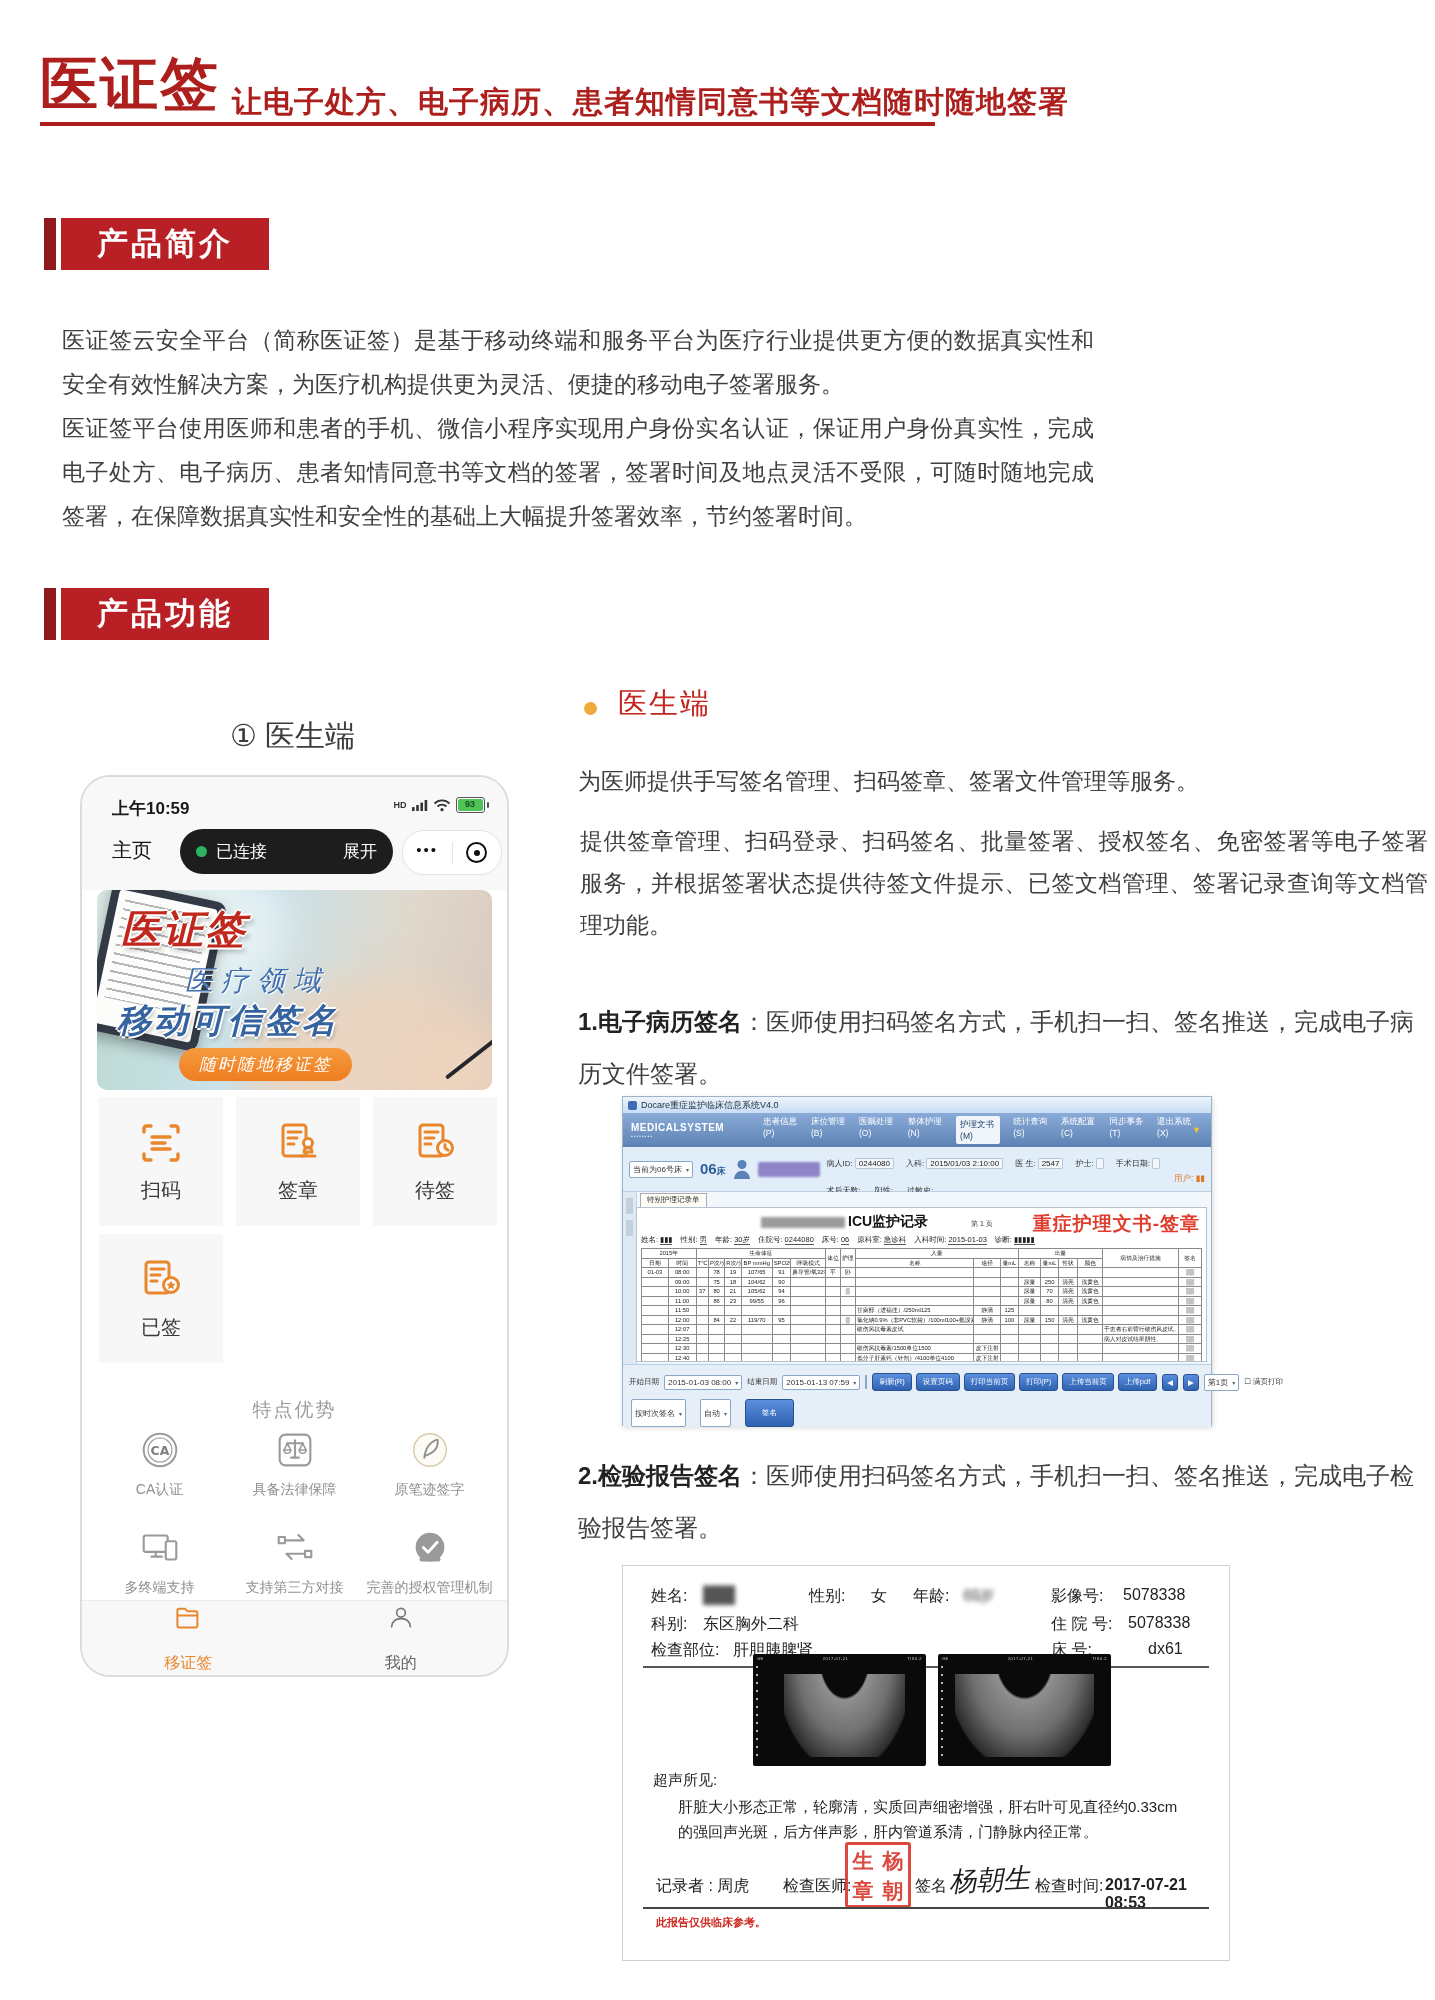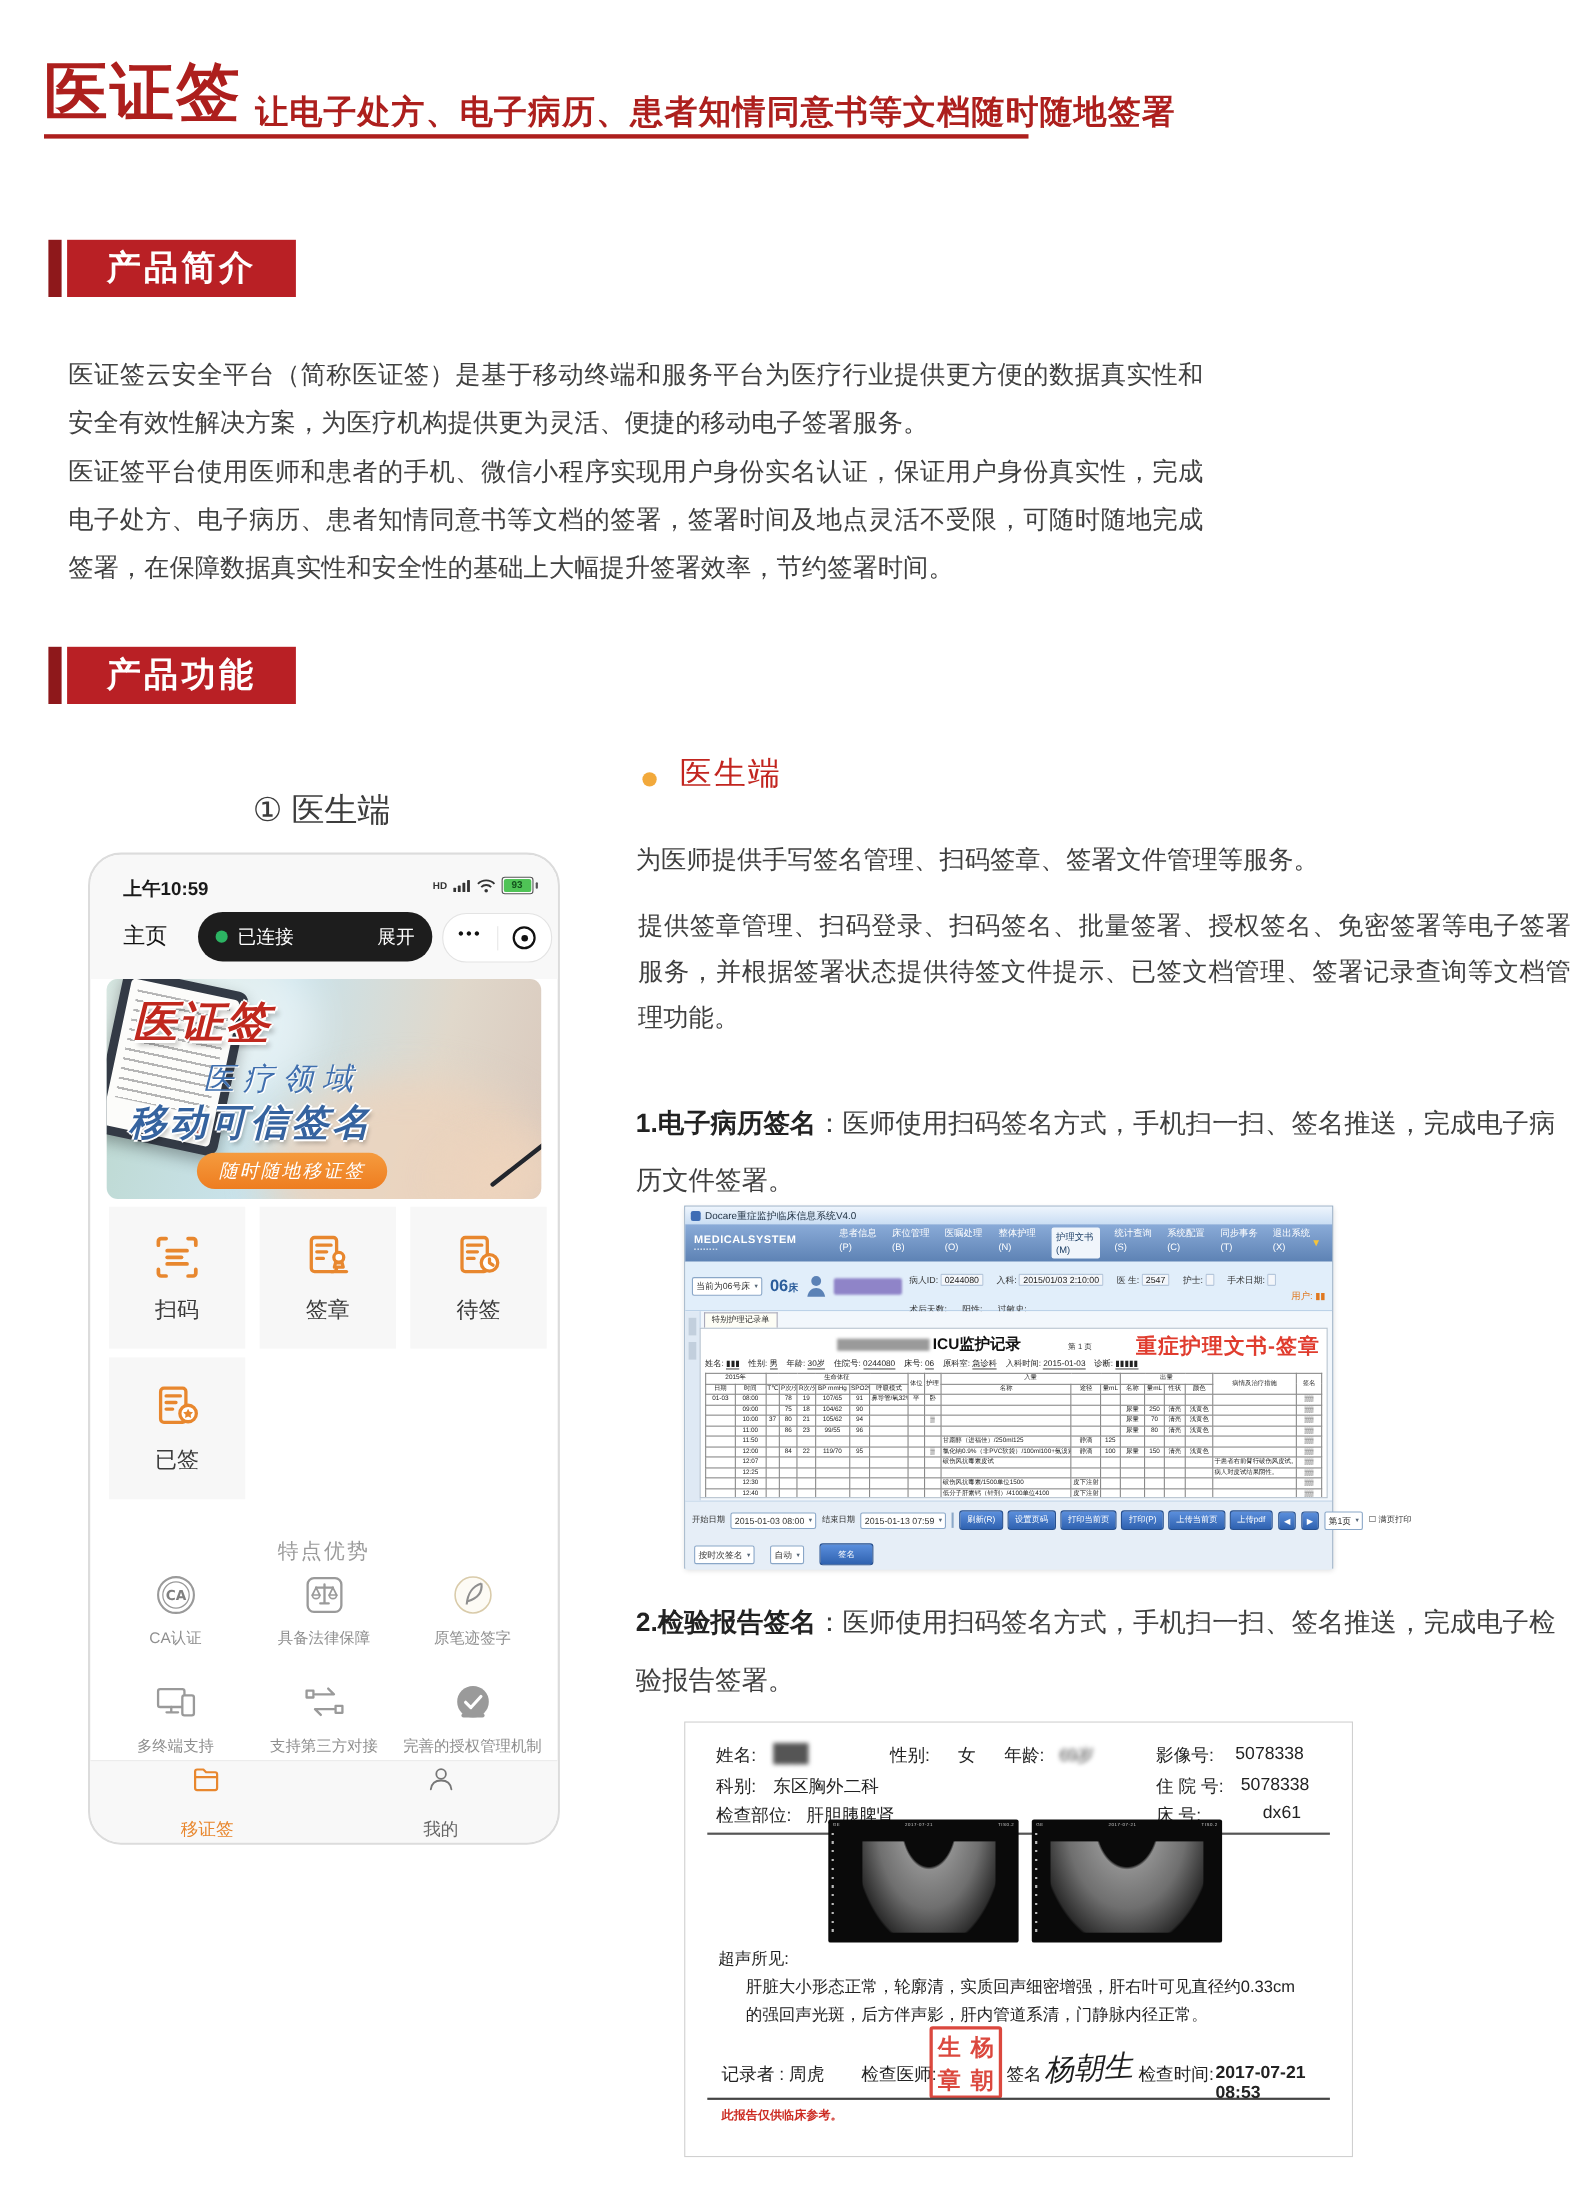--- a/index.html
+++ b/index.html
@@ -143,21 +143,21 @@
   table.icu-table{border-collapse:collapse;width:100%;table-layout:fixed;}
   .icu-table th,.icu-table td{border:.5px solid #8a8a8a;font-size:5.8px;font-weight:normal;color:#222;
        padding:0 1px;height:8.5px;line-height:1.1;text-align:center;overflow:hidden;white-space:nowrap;}
   .icu-footer{height:34px;background:#e6eef7;border-top:1px solid #b9cfe6;display:flex;align-items:center;
               gap:5px;padding:0 6px;font-size:7.5px;color:#333;white-space:nowrap;}
   .mini-input{width:28px;height:12px;background:#fff;border:1px solid #8aa7c8;}
   .btn-blue{background:linear-gradient(#5b8fdd,#2f62b0);color:#fff;font-size:7.5px;border-radius:3px;
             padding:3px 6px;border:1px solid #27508f;}
   .btn-sq{padding:3px 4px;}
   .chk{font-size:7.5px;}
-  .icu-footer2{height:28px;background:#e6eef7;display:flex;align-items:center;gap:14px;padding:0 8px;}
+  .icu-footer2{height:28px;background:#e6eef7;display:flex;gap:14px;padding:0 8px;}
 
   
   .report{left:622px;top:1565px;width:606px;height:394px;background:#fff;border:1px solid #d0d0d0;font-size:16px;color:#222;}
   .rp-row1 > span,.rp-row2 > span{position:absolute;white-space:nowrap;}
   .redact{filter:blur(2px);color:#555;letter-spacing:-1px;}
   .rp-div{position:absolute;left:20px;right:20px;top:100px;height:2px;background:#555;}
   .us-img{position:absolute;top:88px;width:173px;height:112px;background:#0a0a0a;border-radius:2px;overflow:hidden;}
   .us-fan{position:absolute;left:18%;right:12%;top:18%;bottom:8%;
           background:radial-gradient(ellipse at 50% -20%,rgba(0,0,0,0) 28%,#8f8f8f 30%,#6f6f6f 55%,#2c2c2c 80%,rgba(0,0,0,0) 82%);}
   .us-meta{position:absolute;left:4px;top:2px;right:4px;display:flex;justify-content:space-between;

